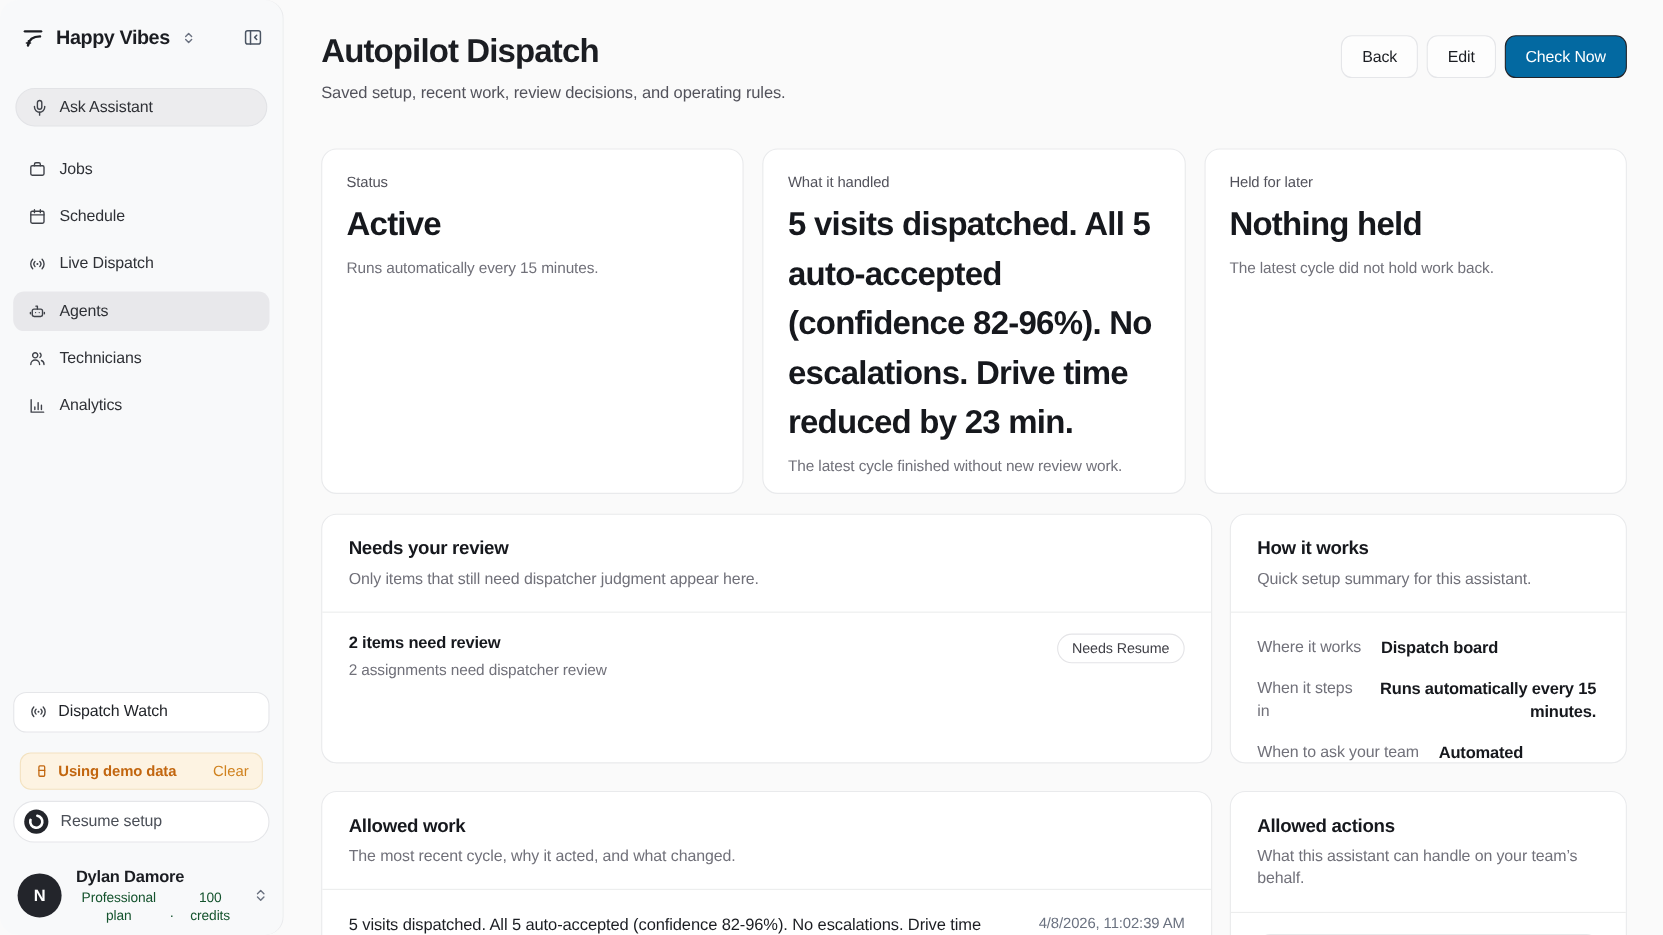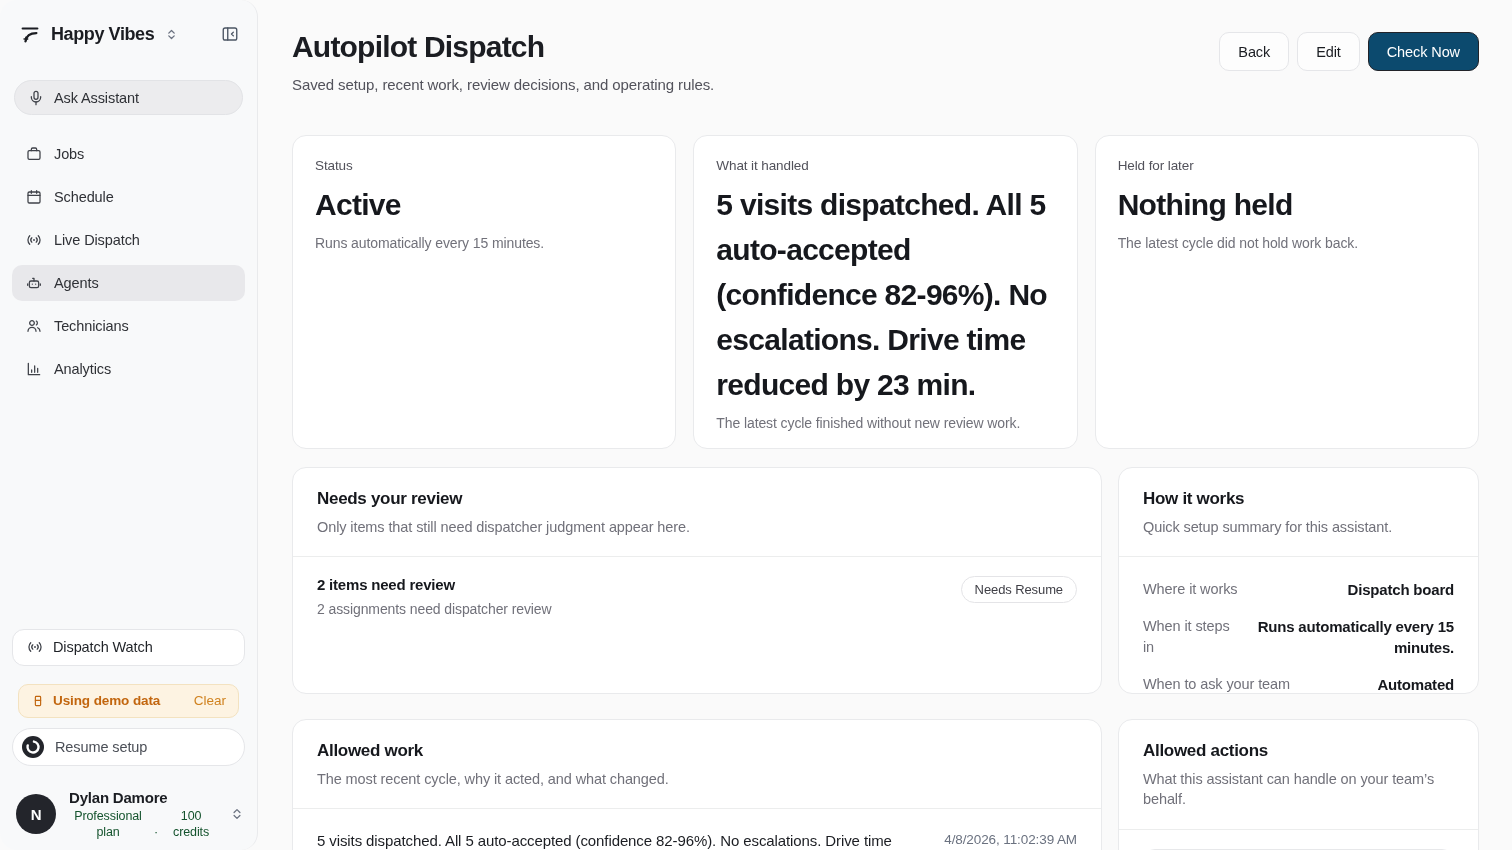--- a/index.html
+++ b/index.html
@@ -75,21 +75,21 @@
   .main { flex:1; padding:30px 33px 0 34px; overflow:hidden; }
   .page-header { display:flex; justify-content:space-between; align-items:flex-start; }
   .page-title { font-size:30px; font-weight:700; letter-spacing:-0.8px; line-height:1.1; }
   .page-subtitle { margin-top:13px; font-size:15px; color:#52525b; letter-spacing:-0.1px; }
   .header-actions { display:flex; gap:8px; padding-top:2px; }
   .btn {
     height:39px; padding:0 18px; border-radius:10px; font-size:14.5px; font-weight:500;
     font-family:inherit; cursor:pointer; letter-spacing:-0.1px;
   }
   .btn-light { background:#fdfdfd; border:1px solid #e5e6e9; color:#1b1d22; }
-  .btn-dark { background:#0c4a6e; border:1px solid #212329; color:#ffffff; }
+  .btn-dark { background:#0369a1; border:1px solid #212329; color:#ffffff; }
 
   .stats-grid { margin-top:42px; display:grid; grid-template-columns:1fr 1fr 1fr; gap:17px; }
   .card { background:#ffffff; border:1px solid #e9eaec; border-radius:14px; }
   .stat-card { height:314px; padding:22px; }
   .stat-label { font-size:13.5px; color:#52525b; }
   .stat-value { margin-top:9px; font-size:30px; font-weight:700; letter-spacing:-0.7px; line-height:45px; color:#16181d; }
   .stat-desc { margin-top:8px; font-size:14px; color:#71717a; }
 
   .mid-grid, .bottom-grid { display:grid; grid-template-columns:1fr 361px; gap:16px; }
   .mid-grid { margin-top:18px; }
@@ -104,21 +104,21 @@
 
   .review-item { display:flex; justify-content:space-between; align-items:flex-start; }
   .review-item-title { font-size:15px; font-weight:600; color:#16181d; letter-spacing:-0.2px; }
   .review-item-sub { margin-top:8px; font-size:14px; color:#71717a; }
   .pill-badge {
     border:1px solid #e4e4e7; background:#fff; border-radius:999px;
     padding:5px 13px; font-size:13px; color:#3f3f46; white-space:nowrap; cursor:default;
   }
 
   .kv-rows { display:flex; flex-direction:column; gap:16px; padding-top:3px; }
-  .kv-row { display:flex; justify-content:space-between; }
+  .kv-row { display:flex; gap:18px; }
   .kv-label { font-size:14.5px; color:#71717a; max-width:42%; line-height:1.4; }
   .kv-value { font-size:15px; font-weight:600; color:#16181d; text-align:right; max-width:60%; line-height:1.4; letter-spacing:-0.2px; }
 
   .work-item { display:flex; justify-content:space-between; align-items:flex-start; gap:24px; padding-top:2px; }
   .work-text { font-size:15px; color:#1b1d22; line-height:1.42; max-width:620px; letter-spacing:-0.1px; }
   .work-time { font-size:13.5px; color:#6b7280; white-space:nowrap; padding-top:2px; }
 
   .action-item {
     display:flex; justify-content:space-between; align-items:center;
     border:1px solid #e7e8ea; border-radius:12px; padding:13px 16px;

